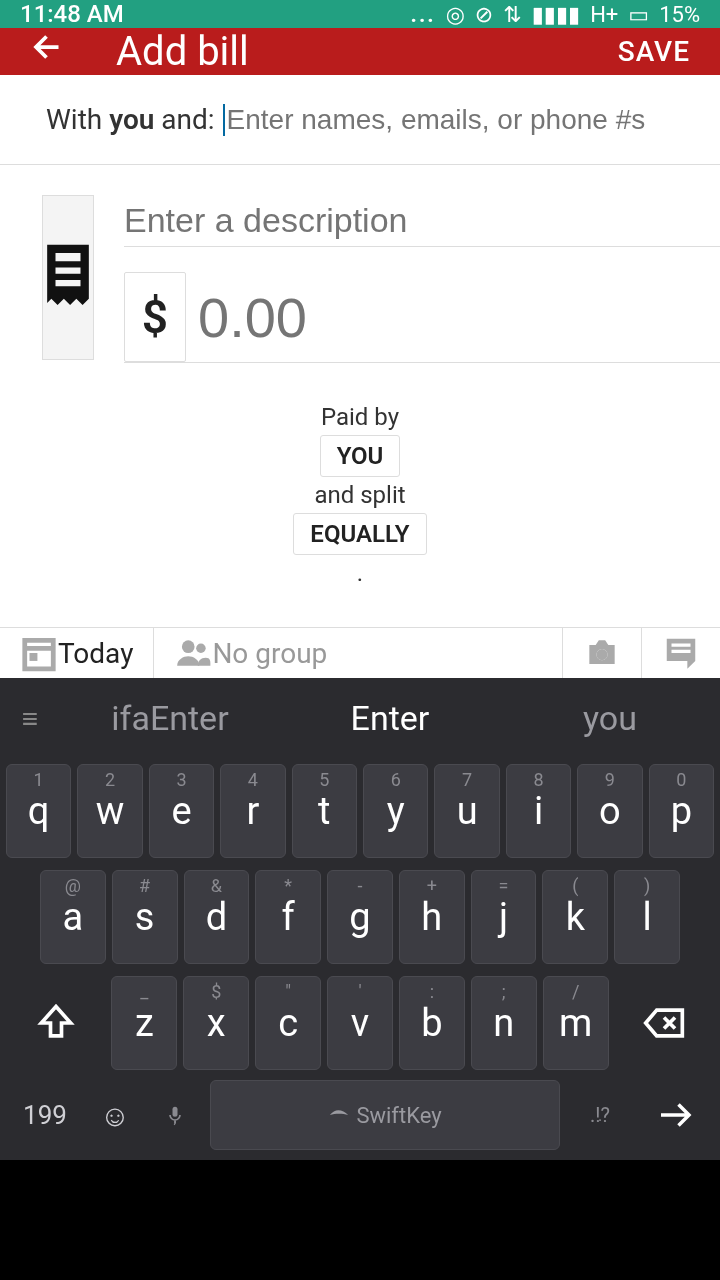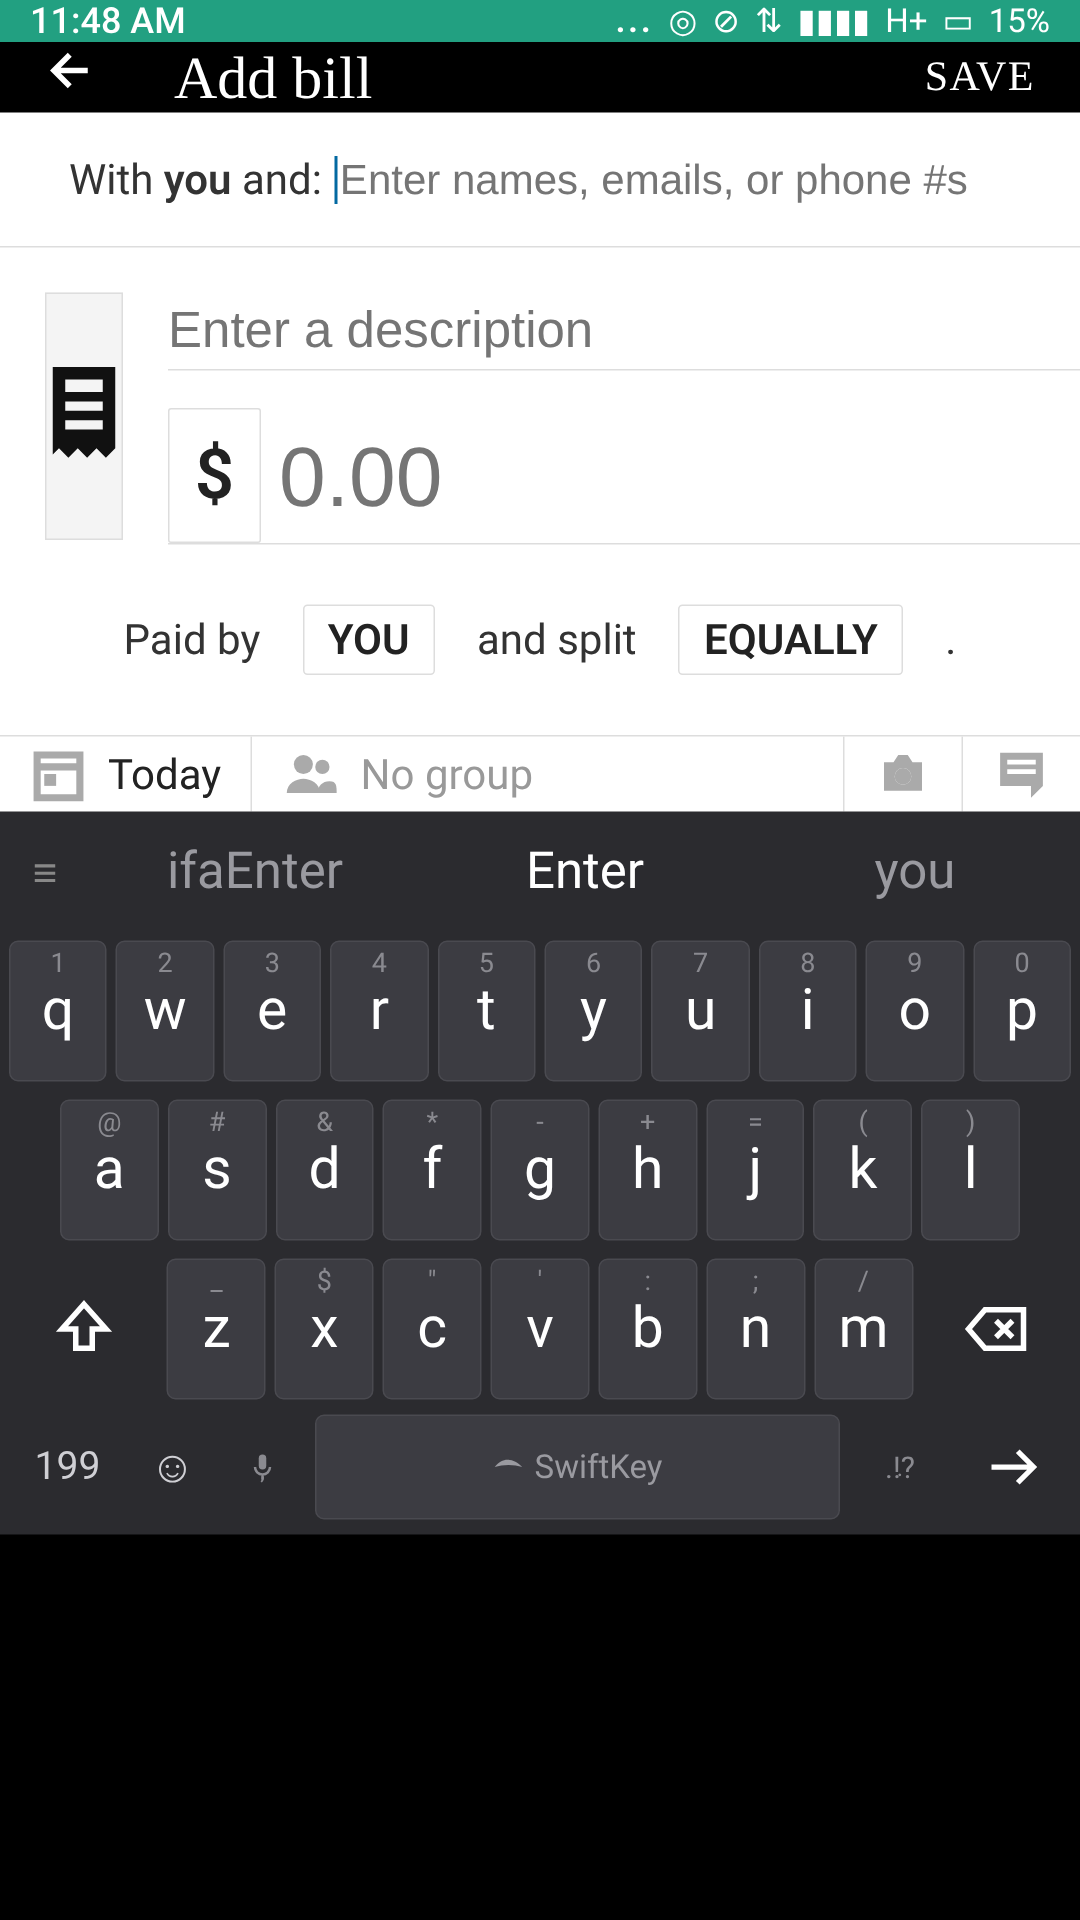--- a/index.html
+++ b/index.html
@@ -4,44 +4,44 @@
 <style>
   * { box-sizing: border-box; margin: 0; padding: 0; }
   html, body { width: 720px; height: 1280px; font-family: -apple-system, Roboto, sans-serif; overflow: hidden; background: #000; }
   .screen { width: 720px; height: 991px; display: flex; flex-direction: column; background: #fff; }
 
   .status-bar { height: 50px; background: #22a081; display: flex; align-items: center; justify-content: space-between; padding: 0 20px; color: #fff; font-size: 24px; }
   .status-left { font-weight: 500; }
   .status-right { display: flex; align-items: center; gap: 10px; font-size: 22px; }
   .status-right .dots { letter-spacing: 2px; font-weight: bold; }
 
-  .app-bar { height: 110px; background: #000000; display: flex; align-items: center; padding: 0 30px; color: #fff; font-family: Liberation Serif, serif; }
+  .app-bar { height: 110px; background: #b91c1c; display: flex; align-items: center; padding: 0 30px; color: #fff; }
   .back-arrow { font-size: 40px; font-weight: 300; margin-right: 50px; }
   .app-title { font-size: 40px; flex: 1; font-weight: 400; }
   .save-btn { font-size: 28px; font-weight: 500; letter-spacing: 1px; }
 
   .with-row { padding: 28px 46px; font-size: 28px; color: #333; border-bottom: 1px solid #ddd; display: flex; align-items: baseline; }
   .with-label { white-space: nowrap; }
   .with-label .you { font-weight: 600; }
   .with-input { border: none; outline: none; font-size: 28px; color: #aaa; flex: 1; margin-left: 8px; border-left: 2px solid #0369a1; padding-left: 2px; }
 
-  .bill-area { padding: 30px; display: flex; gap: 30px; }
+  .bill-area { padding: 30px; display: flex; gap: 30px; margin-left: 12px; }
   .receipt-box { width: 100px; height: 165px; border: 1px solid #ddd; background: #f4f4f4; display: flex; align-items: center; justify-content: center; }
   .receipt-box svg { width: 50px; height: 70px; }
   .inputs { flex: 1; display: flex; flex-direction: column; gap: 25px; }
   .desc-input { border: none; border-bottom: 1px solid #ddd; font-size: 34px; color: #aaa; padding: 6px 0; outline: none; width: 100%; }
   .amount-row { display: flex; align-items: center; border-bottom: 1px solid #ddd; }
   .currency-box { width: 62px; height: 90px; border: 1px solid #ddd; display: flex; align-items: center; justify-content: center; font-size: 46px; font-weight: 600; color: #222; border-radius: 2px; }
   .amount-input { border: none; font-size: 56px; color: #bbb; outline: none; margin-left: 12px; flex: 1; font-weight: 400; }
 
-  .split-row { text-align: center; font-size: 28px; color: #333; padding: 10px 0 40px; display:flex; align-items:center; justify-content:center; gap:28px; }
+  .split-row { text-align: center; font-size: 24px; color: #333; padding: 10px 0 40px; display:flex; align-items:center; justify-content:center; gap:4px;flex-direction:column; }
   .chip { display: inline-block; border: 1px solid #ddd; padding: 6px 16px; border-radius: 3px; font-weight: 600; color: #222; }
 
   .bottom-bar { border-top: 1px solid #ddd; height: 90px; display: flex; align-items: center; }
-  .bb-item { display: flex; align-items: center; color: #999; gap: 14px; padding: 0 20px; }
+  .bb-item { display: flex; align-items: center; color: #999; padding: 0 20px; }
   .bb-item.today { color: #222; }
   .bb-sep { width: 1px; height: 50px; background: #ddd; }
   .bb-item svg, .bb-icon { width: 38px; height: 38px; fill: #aaa; }
   .bb-item.today svg { fill: #aaa; }
   .bb-label { font-size: 28px; }
   .bb-spacer { flex: 1; }
 
   .keyboard { background: #2b2b2f; flex: 1; display: flex; flex-direction: column; }
   .suggest-row { height: 80px; display: flex; align-items: center; color: #cfcfd4; }
   .sug-menu { width: 60px; text-align: center; font-size: 28px; color: #888; }

